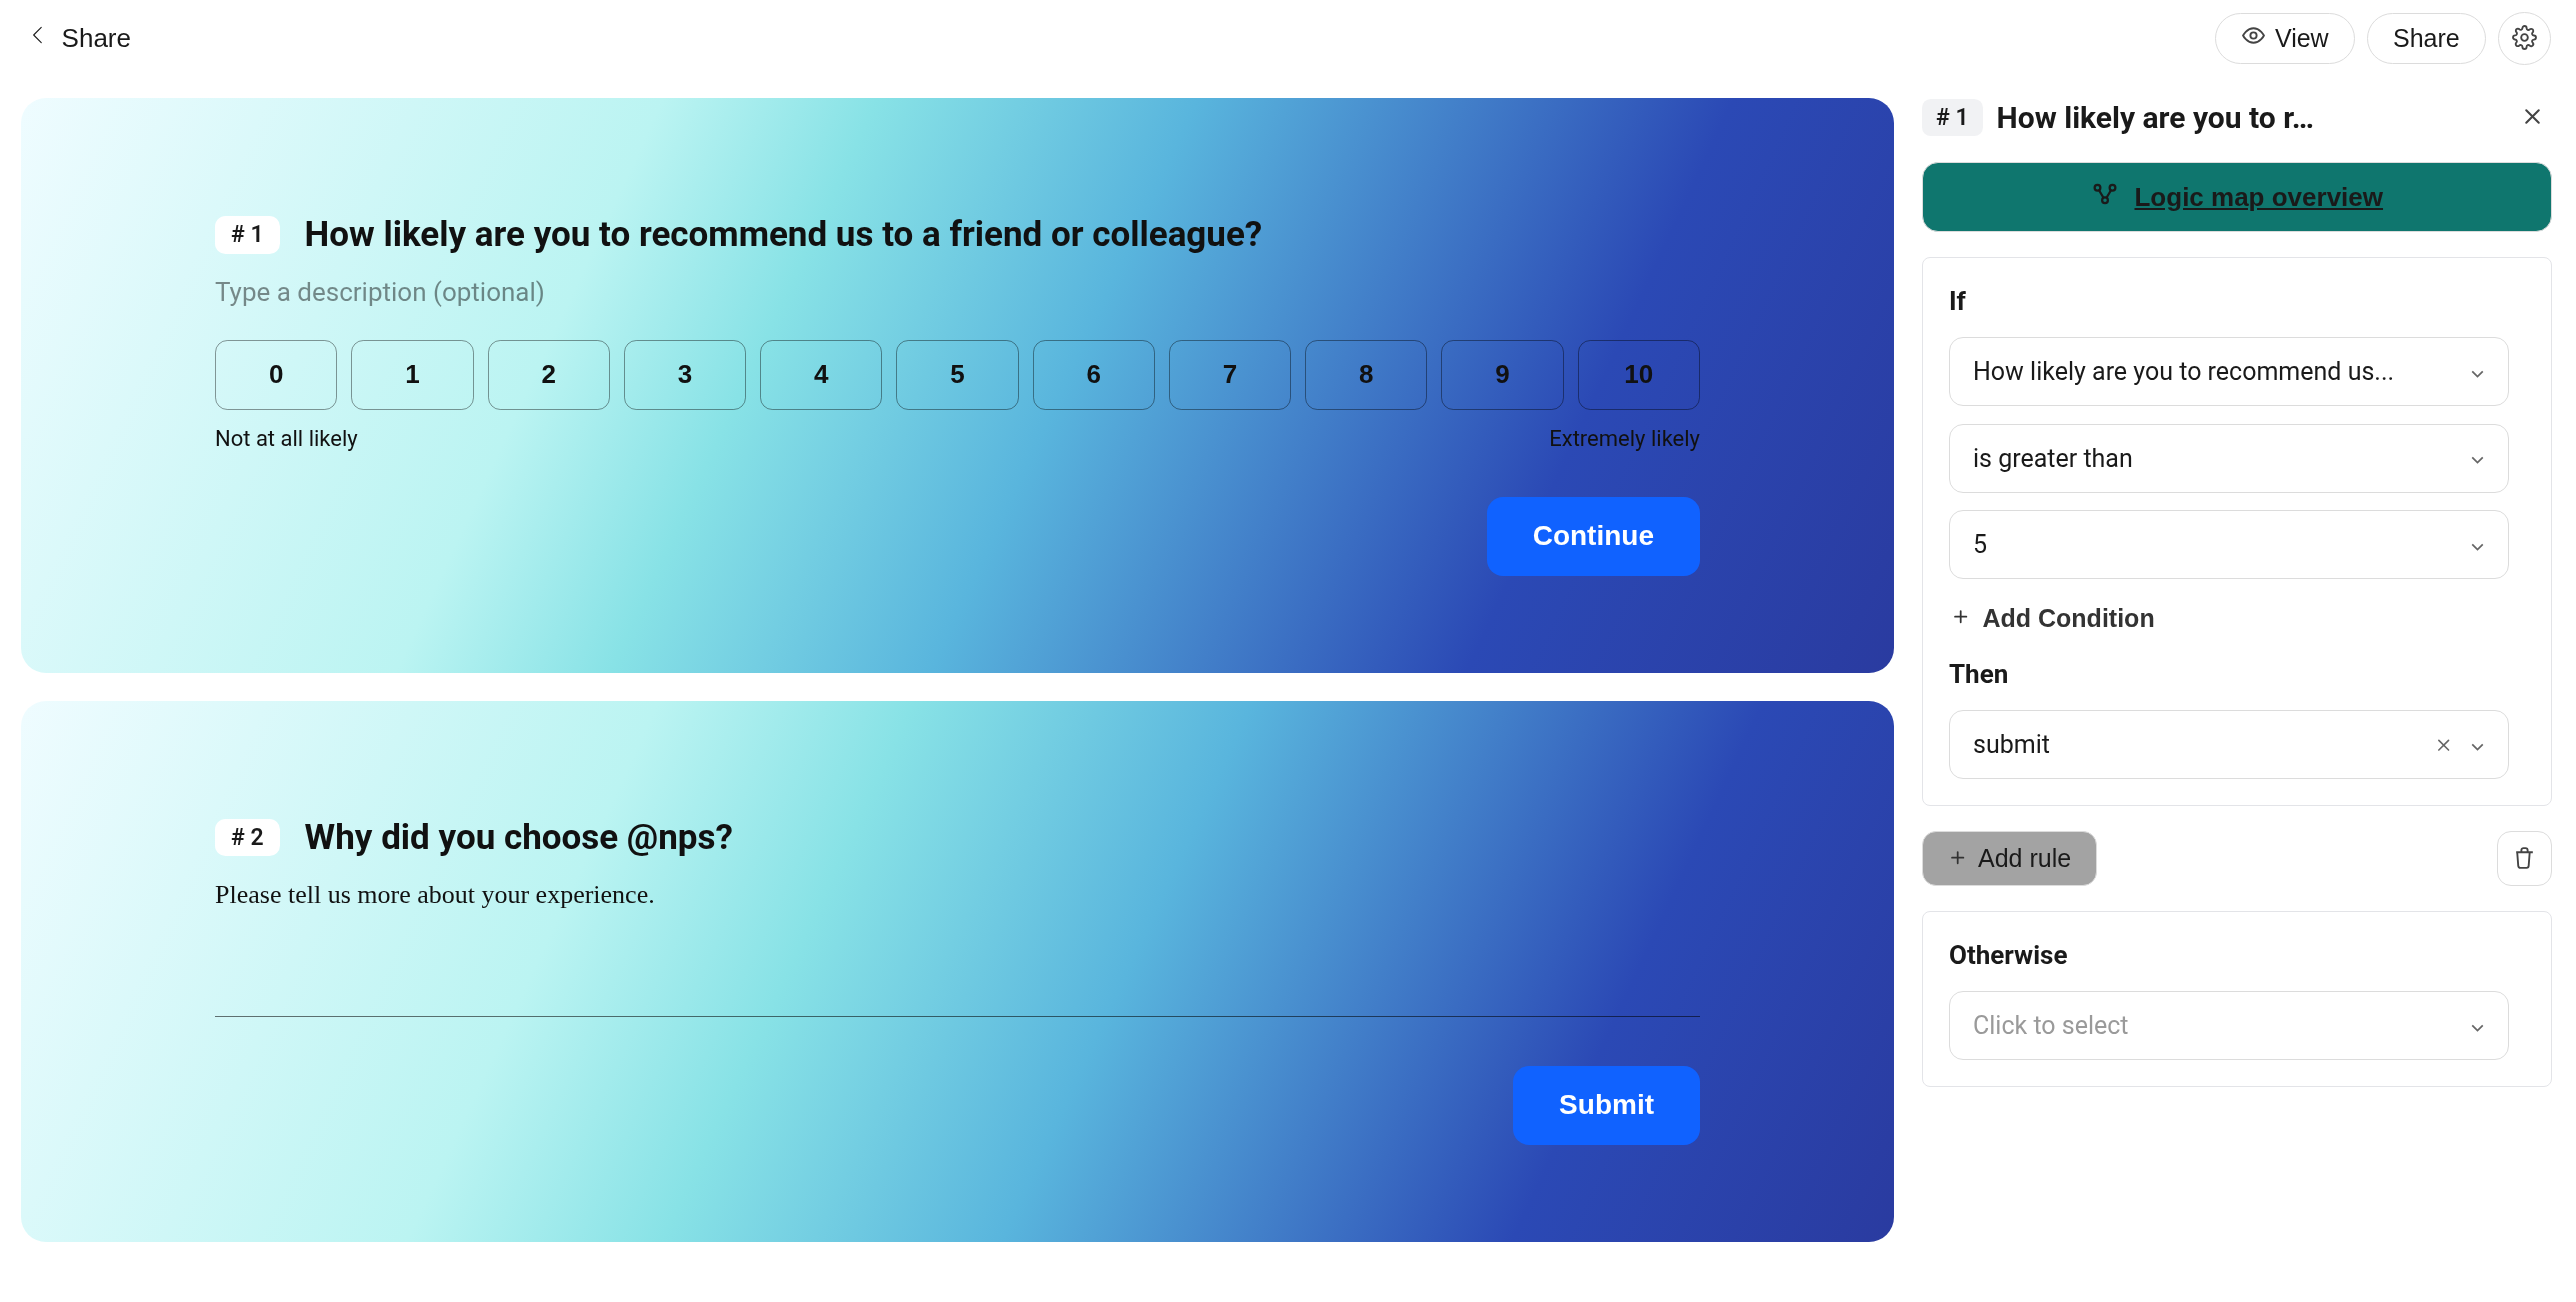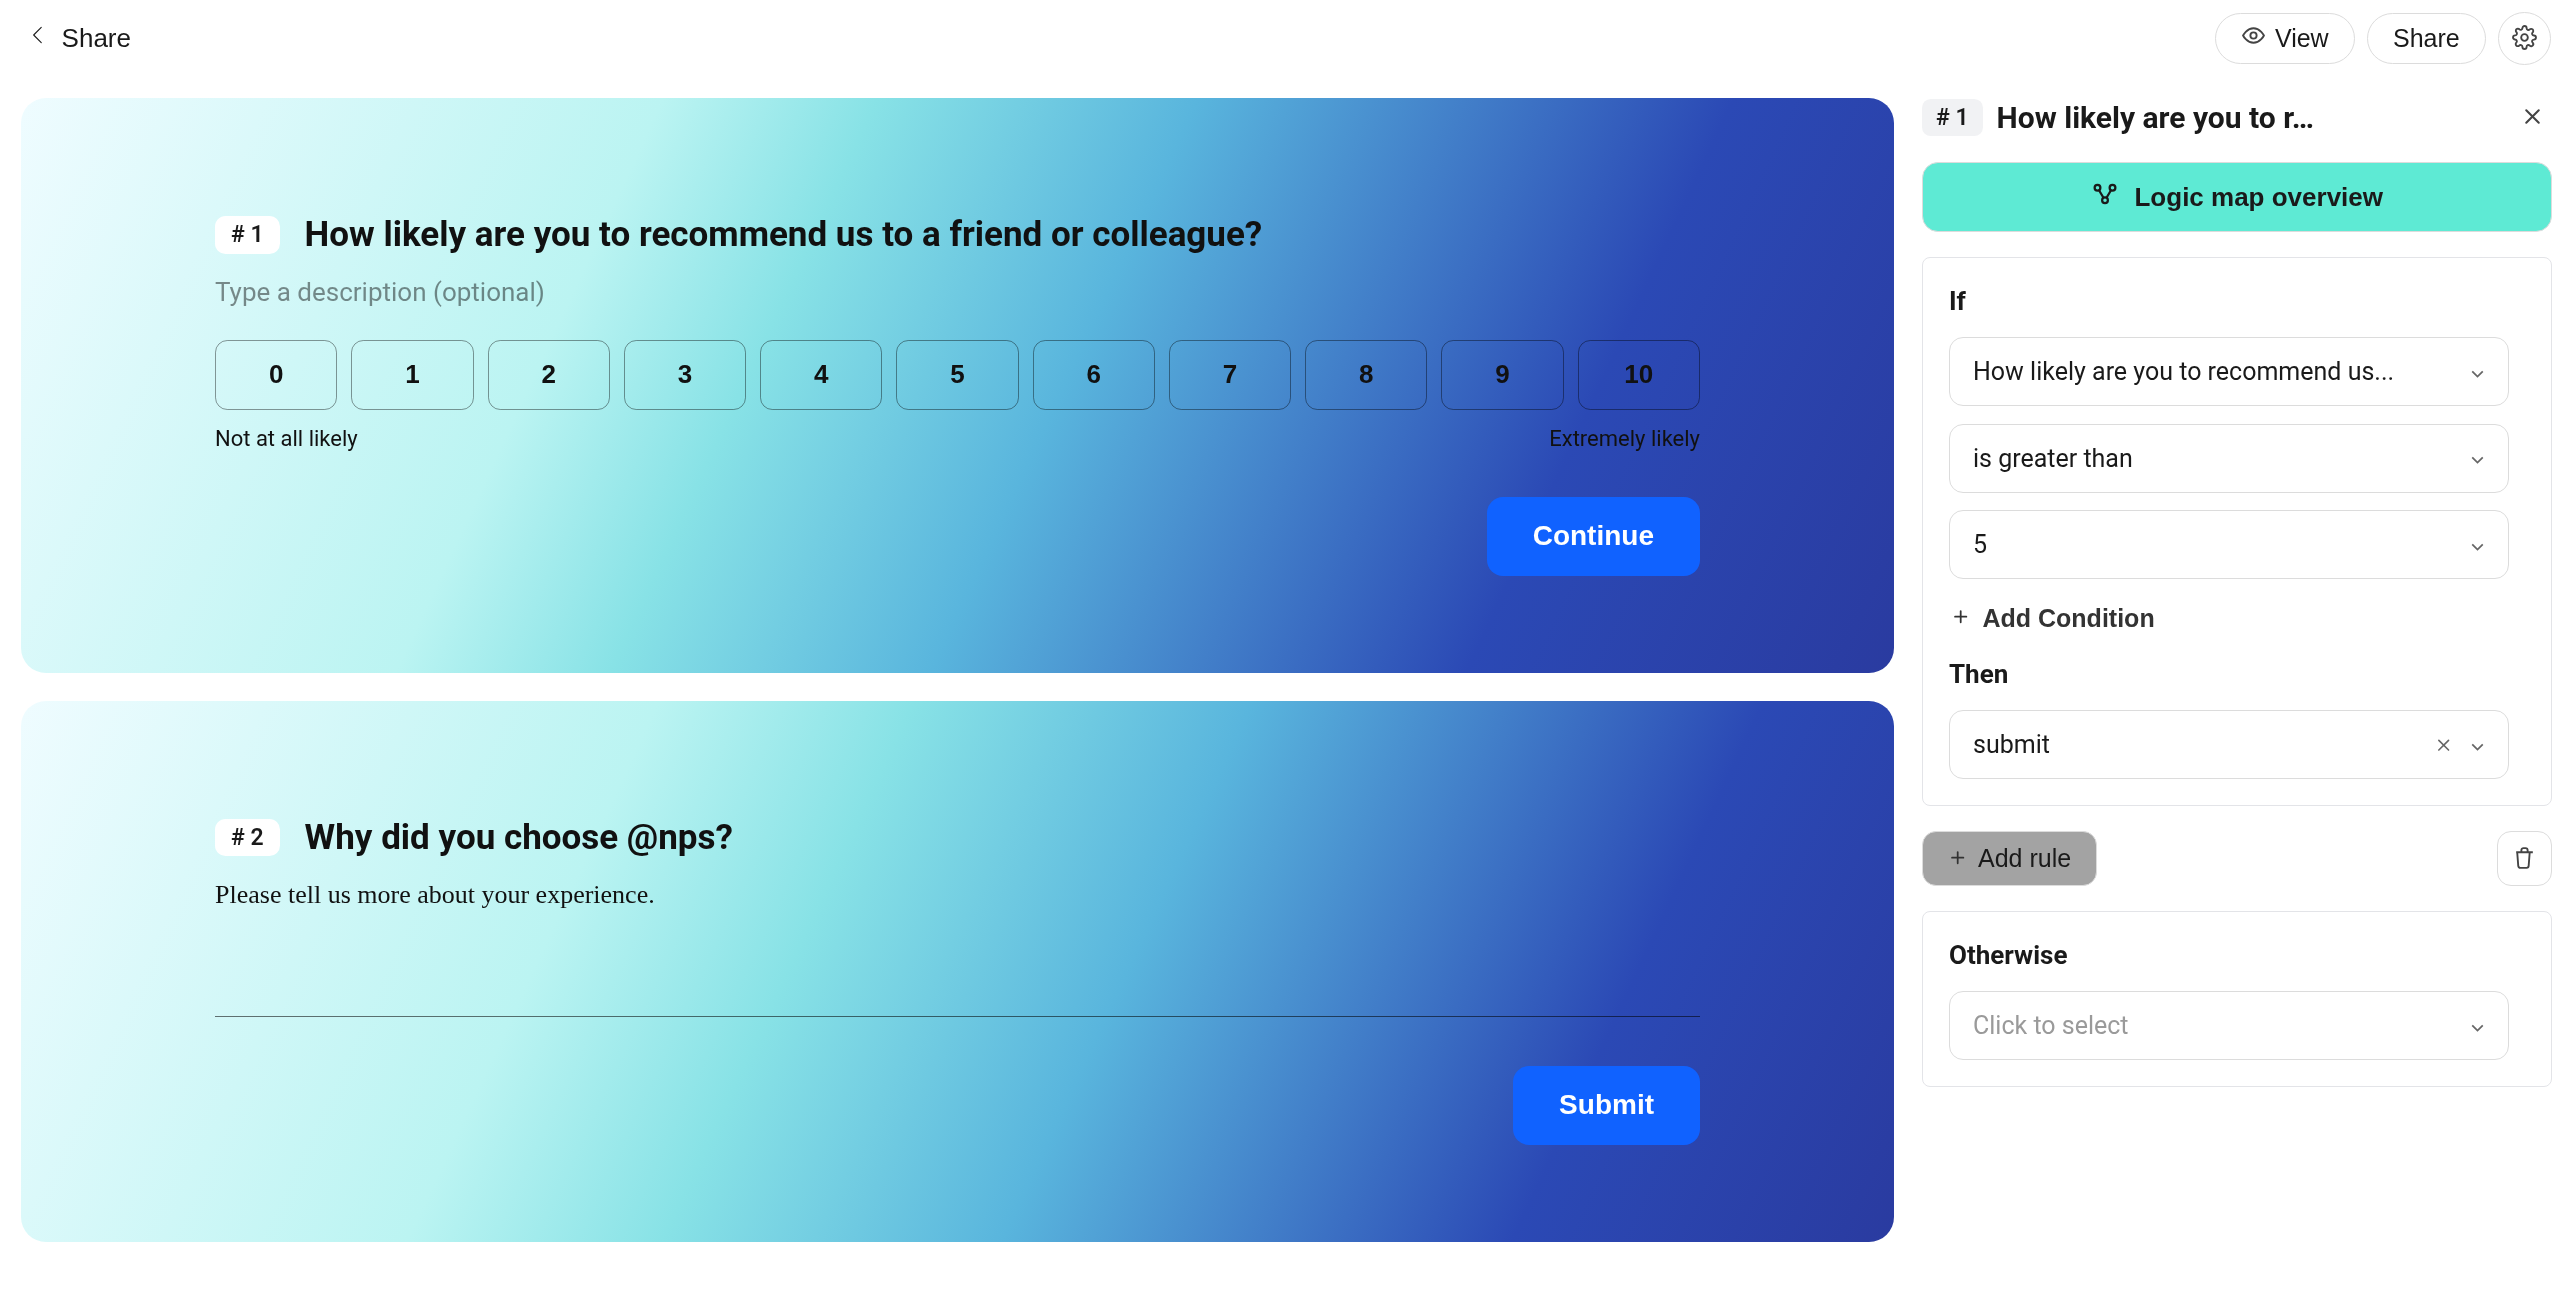--- a/index.html
+++ b/index.html
@@ -215,29 +215,30 @@
     align-items: center;
     justify-content: center;
   }
   .panel-close svg { width: 25px; height: 25px; stroke: #444; stroke-width: 2; }
 
   .overview-btn {
     width: 100%;
     height: 70px;
     border: 0.9px solid #dcdcdc;
     border-radius: 16px;
-    background: #5eead4;
+    background: #0f766e;
     display: inline-flex;
     align-items: center;
     justify-content: center;
     gap: 14px;
     font-size: 26px;
     font-weight: 600;
     cursor: pointer;
     color: #1a1a1a;
+    text-decoration: underline;
   }
   .overview-btn svg { width: 30px; height: 30px; stroke: #1a1a1a; fill: none; stroke-width: 1.8; }
 
   .group-box {
     border: 0.9px solid #e3e4e8;
     border-radius: 8px;
     padding: 28px 42px 26px 26px;
     display: flex;
     flex-direction: column;
     gap: 17.6px;

